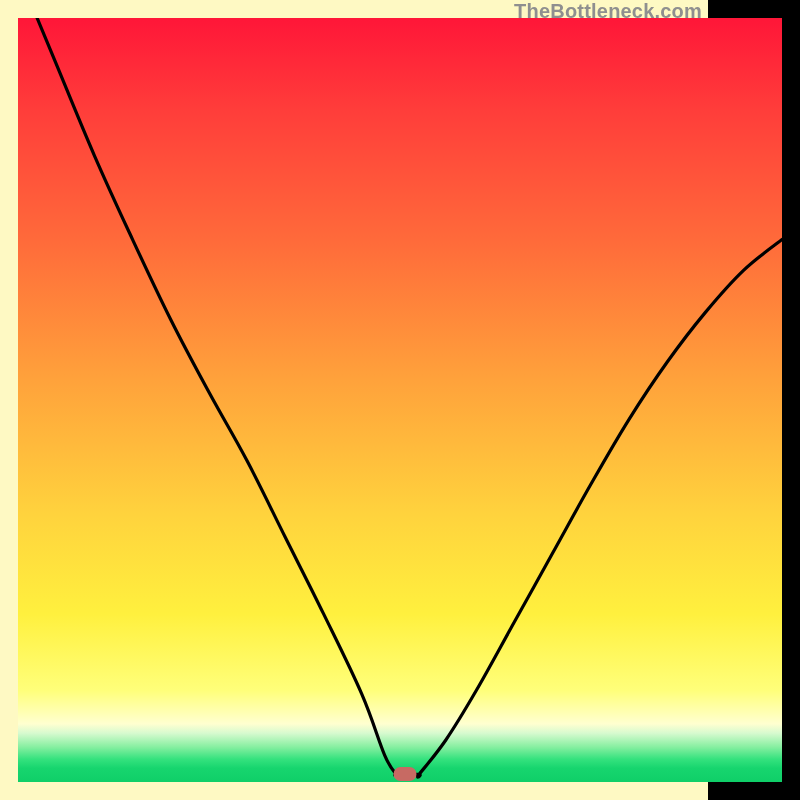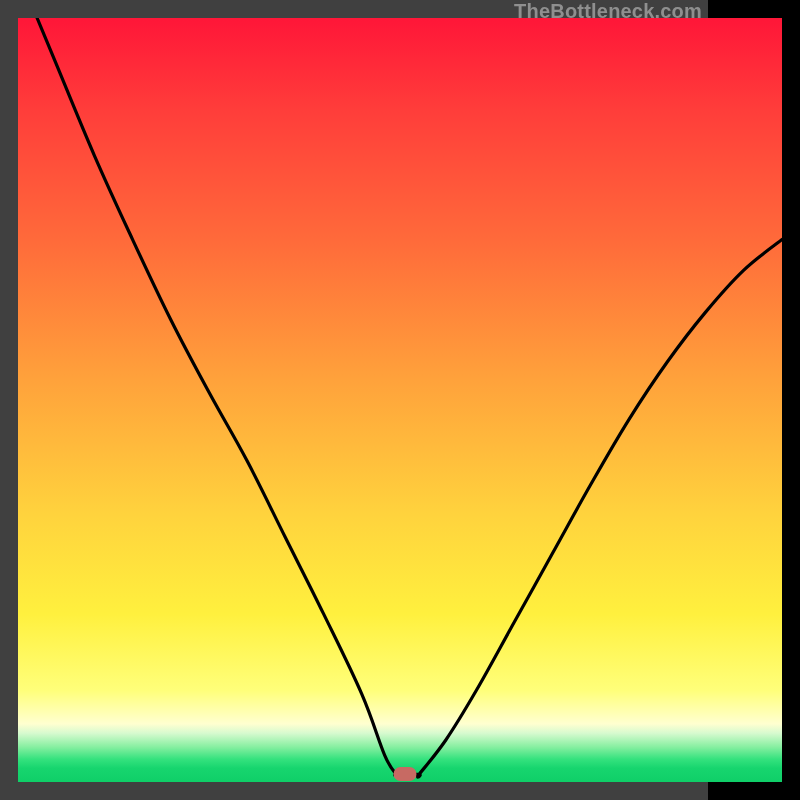--- a/index.html
+++ b/index.html
@@ -8,21 +8,21 @@
     width: 800px;
     height: 800px;
     background: #000;
     font-family: Arial, Helvetica, sans-serif;
     overflow: hidden;
   }
   .frame {
     position: relative;
     width: 708px;
     height: 800px;
-    background: #404040;
+    background: #fef9c3;
   }
   .plot {
     position: absolute;
     left: 18px;
     top: 18px;
     width: 764px;
     height: 764px;
     
     background: linear-gradient(
       to bottom,

